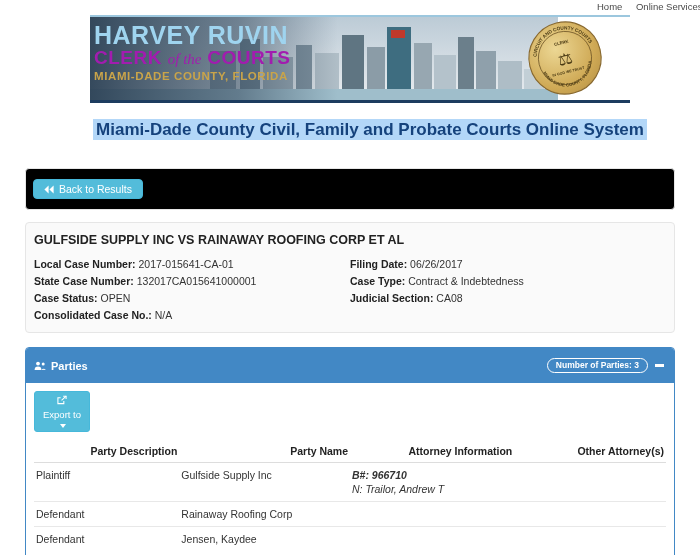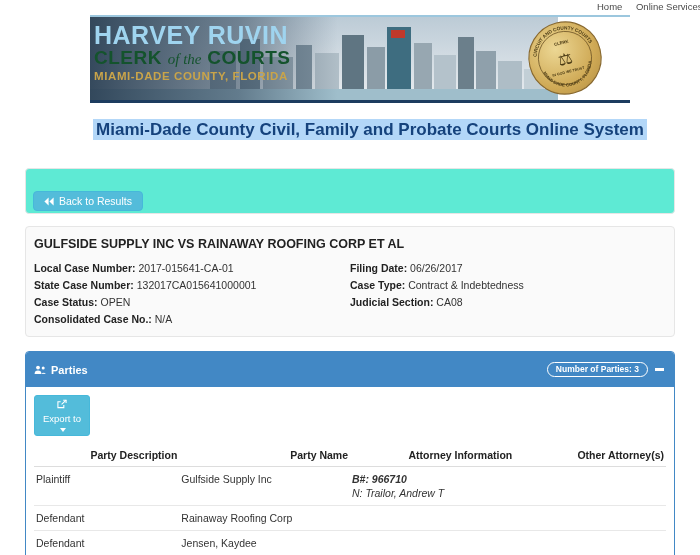--- a/index.html
+++ b/index.html
@@ -10,37 +10,37 @@
   .topnav { position:absolute; top:1px; left:597px; white-space:nowrap;
     font-size:9.5px; color:#4a4a4a; }
   .topnav a { color:#4a4a4a; text-decoration:none; margin-right:11px; cursor:pointer; }
 
   
   .banner { position:absolute; top:15px; left:90px; width:540px; height:88px;
     background:#fff; border-top:2px solid #9cc7de; border-bottom:3px solid #1d3c5f; }
   .banner .skyline { position:absolute; left:0; top:0; width:468px; height:83px; }
   .banner .bannertext { position:absolute; left:4px; top:5px; line-height:1.05; }
   .harvey { font-size:25px; font-weight:bold; color:#9fd4ef; letter-spacing:0.5px; }
-  .clerkline { font-size:19px; font-weight:bold; color:#14532d; letter-spacing:0.5px; }
+  .clerkline { font-size:19px; font-weight:bold; color:#a21caf; letter-spacing:0.5px; }
   .clerkline .ofthe { font-family:"Liberation Serif", serif; font-style:italic;
     font-weight:normal; font-size:15px; letter-spacing:0; }
   .countyline { font-size:11.5px; font-weight:bold; color:#c9a44a; letter-spacing:0.6px; margin-top:2px; }
   .seal { position:absolute; left:437px; top:3px; width:76px; height:76px;
     transform:rotate(-14deg); }
 
   
   .pagetitle { position:absolute; top:120px; left:0; width:700px; text-align:center;margin-left:20px; }
   .pagetitle span { background:#b3d7f8; color:#15427c; font-size:17px; font-weight:bold;
     padding:1px 3px; }
 
   
   .container { position:absolute; top:168px; left:25px; width:650px; }
 
-  .well { background:#5eead4; border:1px solid #e6e6e6; border-radius:4px;
-    padding:22px 7px; height:42px; }
+  .well { background:#000000; border:1px solid #e6e6e6; border-radius:4px;
+    padding:10px 7px; height:42px; }
   .btn-back { display:inline-flex; align-items:center; gap:5px; background:#53bcda;
     border:1px solid #46b8da; color:#fff; font-size:10.5px; border-radius:4px;
     padding:3px 10px; cursor:pointer; font-family:inherit; }
 
   .case-panel { margin-top:12px; background:#fafafa; border:1px solid #e6e6e6;
     border-radius:4px; padding:10px 8px 8px 8px; }
   .case-title { font-size:12.5px; font-weight:bold; color:#222; margin-bottom:9px; }
   .case-grid { display:flex; }
   .case-col { width:50%; }
   .fieldrow { font-size:10.5px; line-height:17px; color:#333; }

